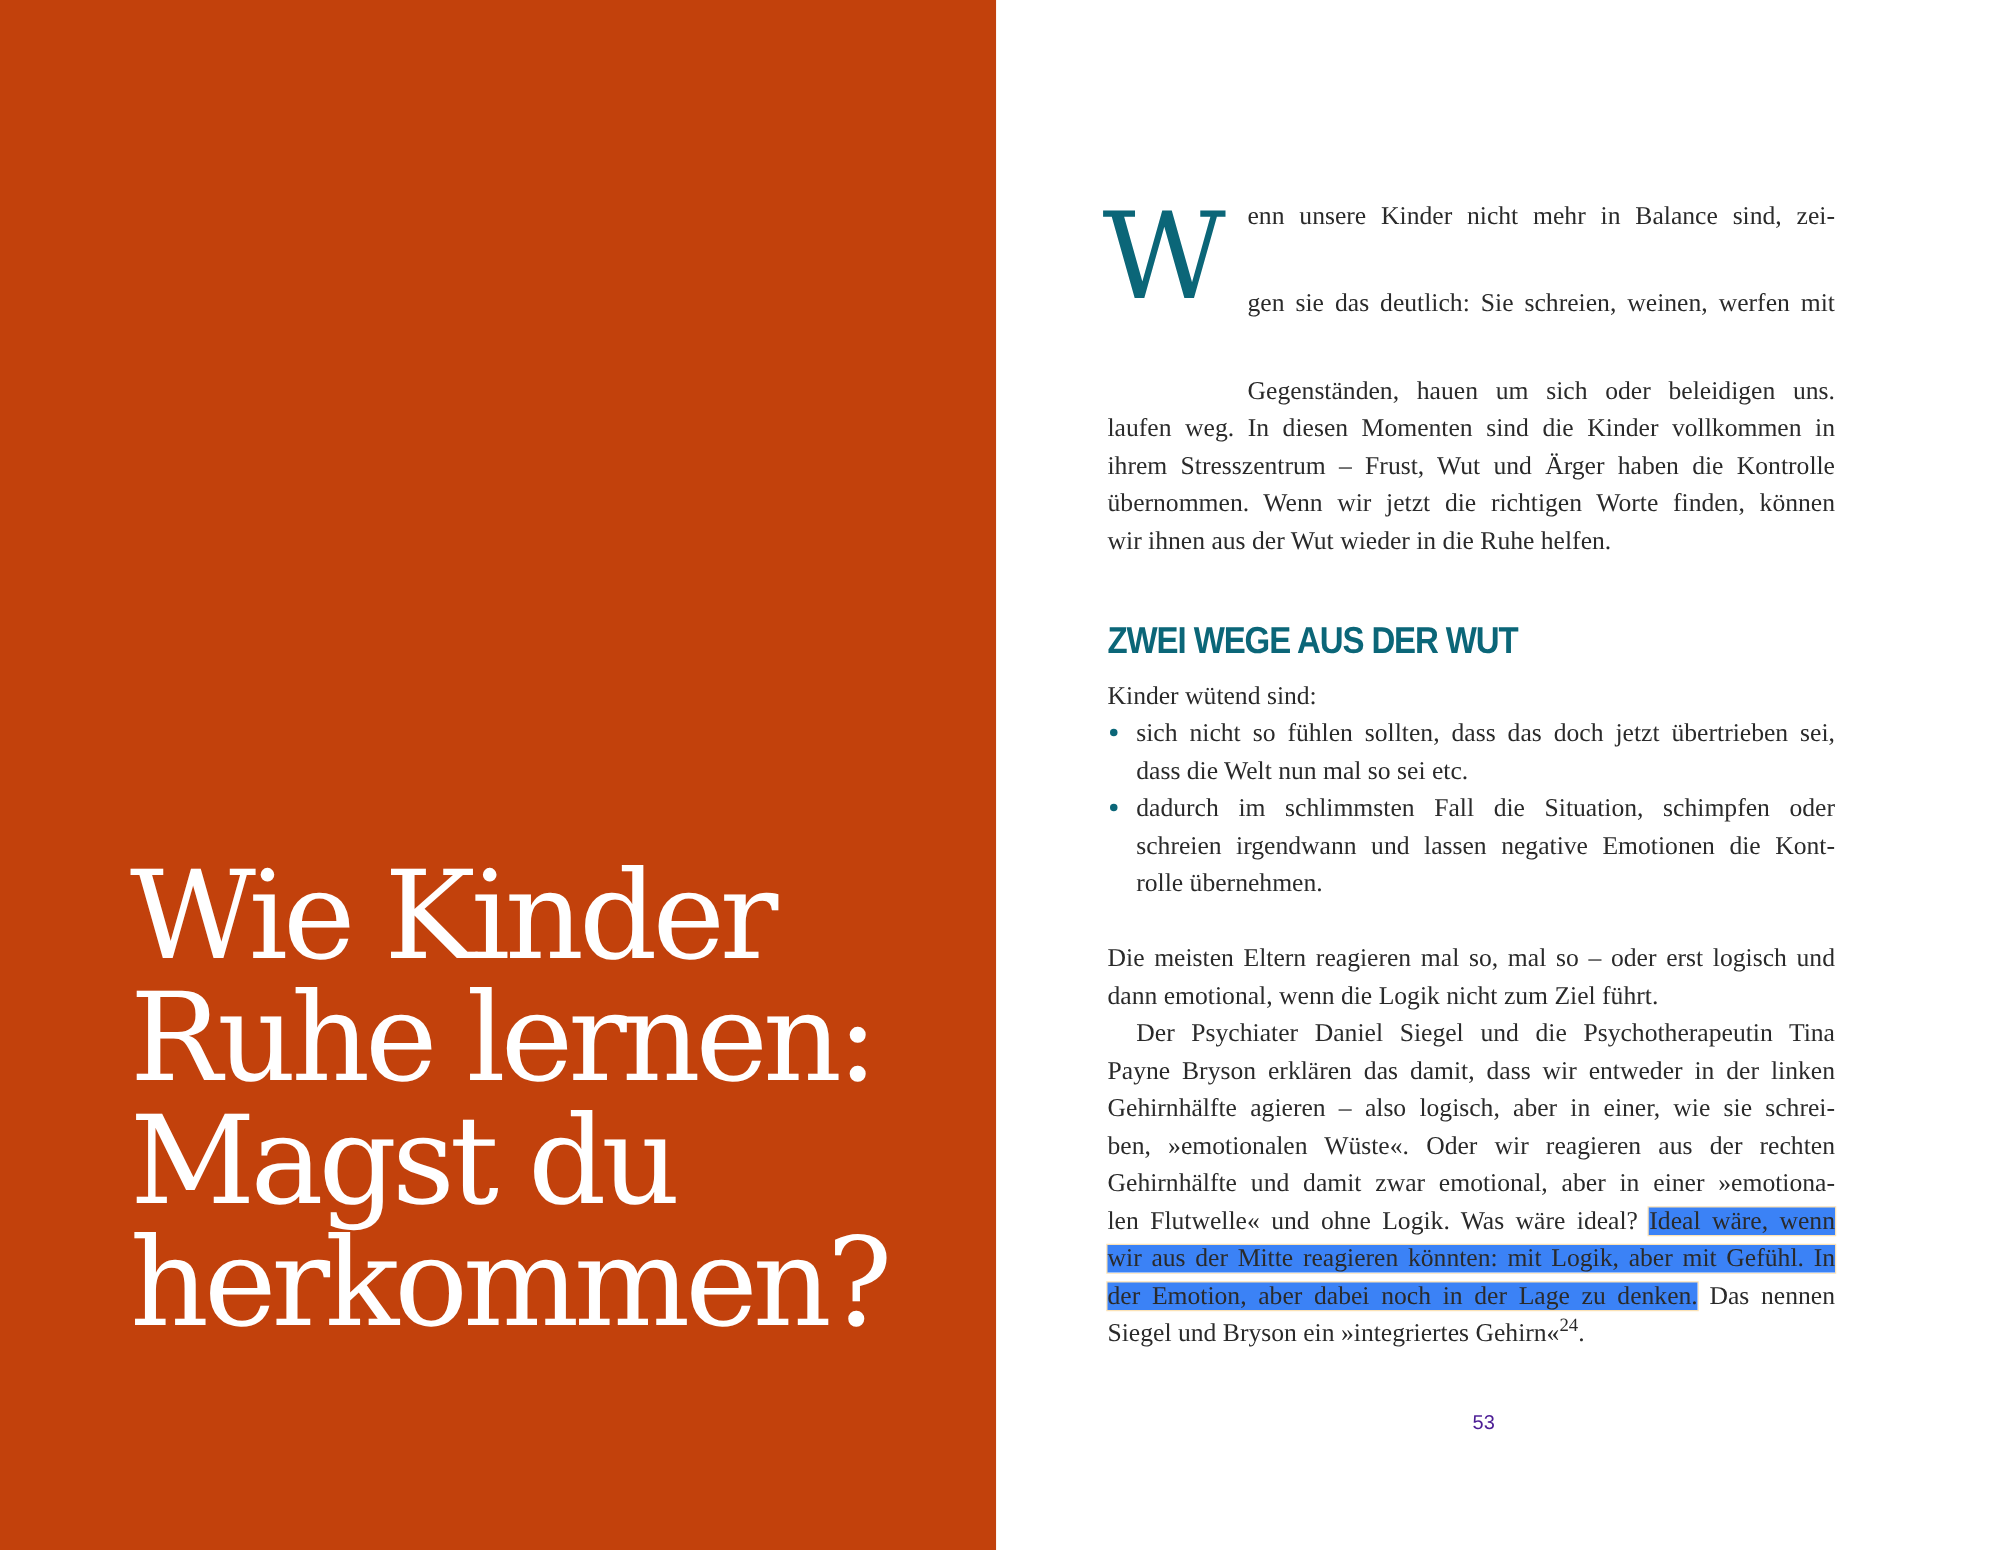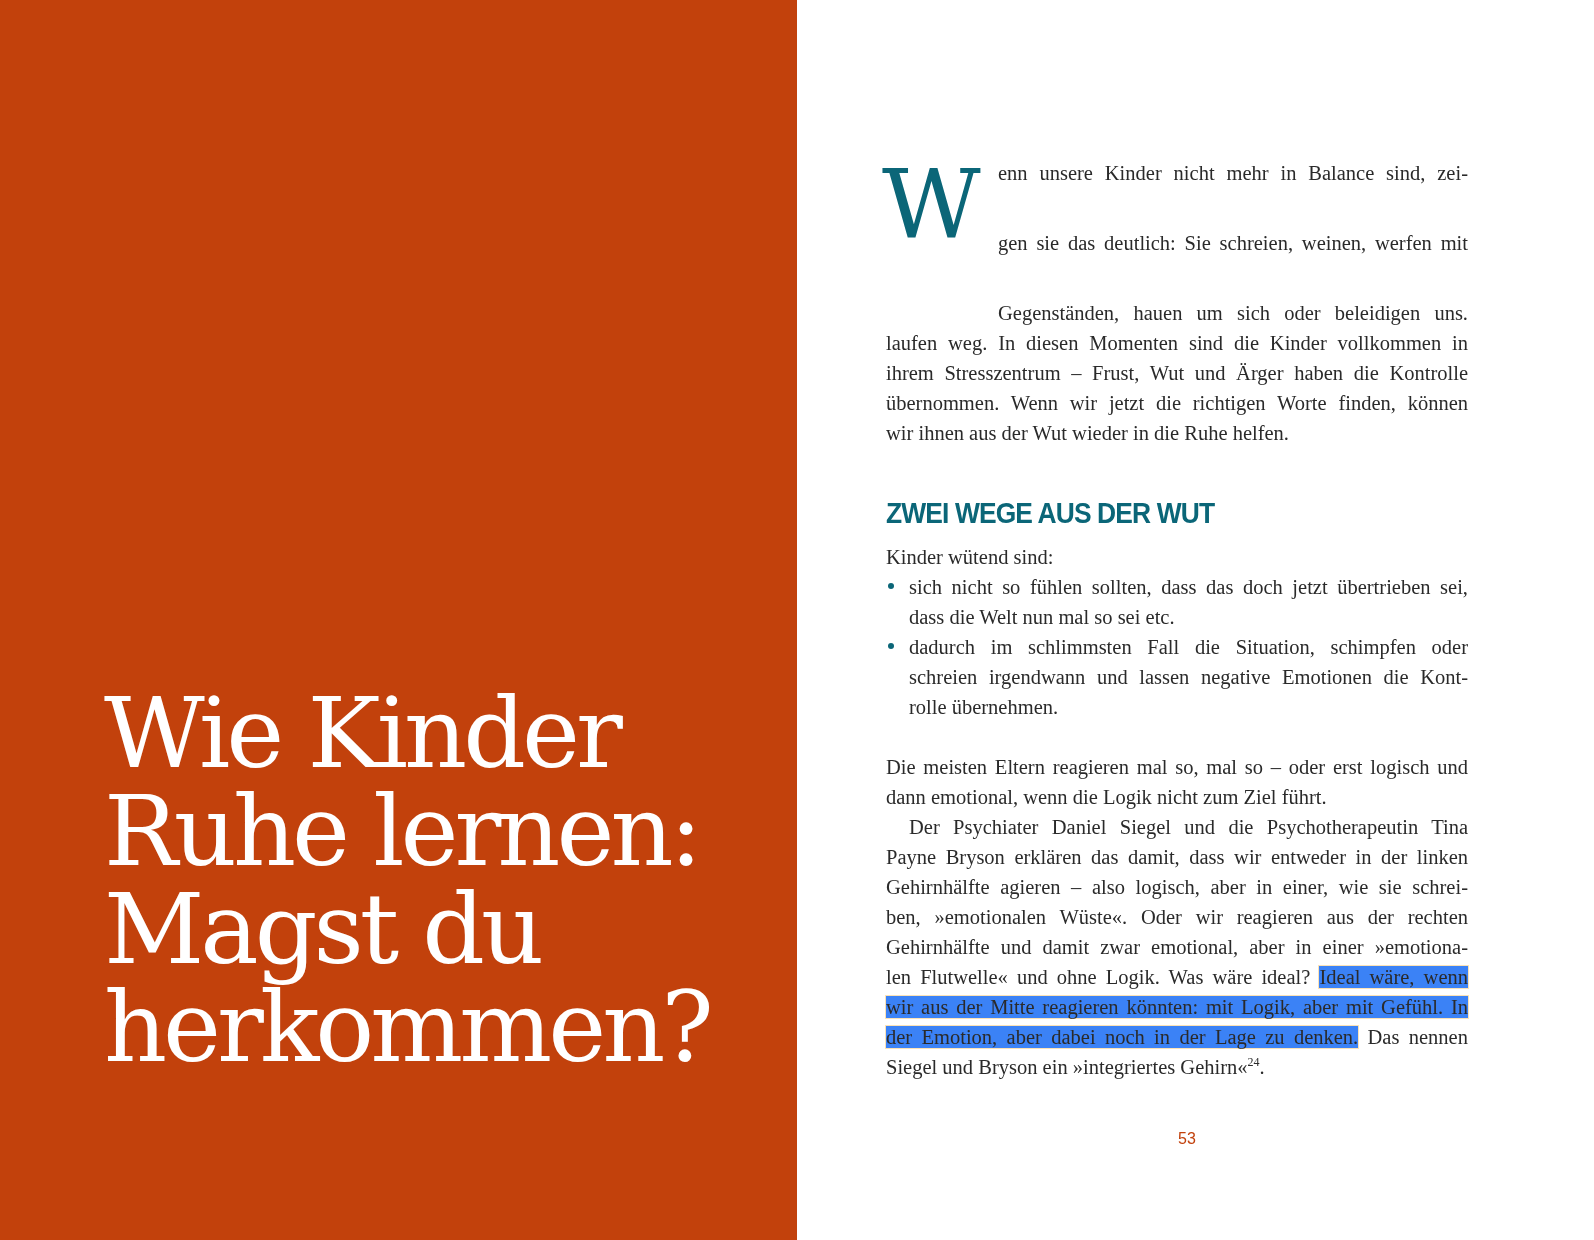--- a/index.html
+++ b/index.html
@@ -118,33 +118,33 @@
       height: 30px;
     }
     .para-indent {
       text-indent: 23px;
     }
     .hl {
       background: #3b82f6;
       box-shadow: 0 0 0 1px #fbe2b6;
     }
     sup.fn {
-      font-size: 12px;
+      font-size: 15px;
       line-height: 0;
       vertical-align: 8px;
     }
     .page-number {
       position: absolute;
       left: 370px;
       top: 1130px;
       width: 40px;
       text-align: center;
       font-family: "Liberation Sans", "DejaVu Sans", sans-serif;
       font-size: 16px;
-      color: #c2410c;
+      color: #4c1d95;
     }
   </style>
 </head>
 <body>
 
 <div class="spread">
 
   <div class="left-page">
     <h1 class="chapter-title">
       <span class="tline">Wie Kinder</span>

